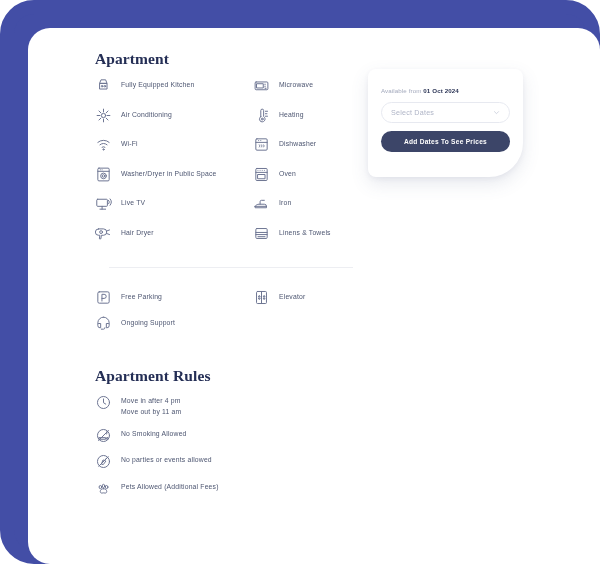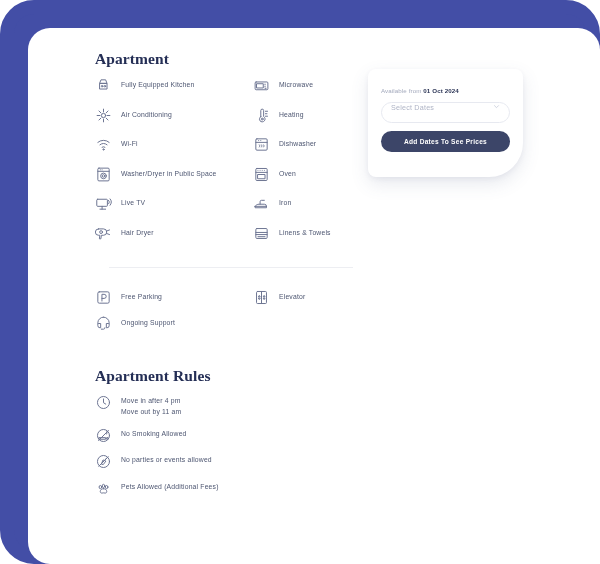--- a/index.html
+++ b/index.html
@@ -164,20 +164,21 @@
     position: absolute;
     left: 13px;
     top: 33px;
     width: 129px;
     height: 21px;
     box-sizing: border-box;
     border: 1px solid #E7E9F0;
     border-radius: 11px;
     background: #ffffff;
     display: flex;
+    align-items: center;
     padding: 0 9px;
     cursor: pointer;
   }
   .date-select .placeholder {
     font-size: 7.2px;
     color: #AFB4C6;
     letter-spacing: 0.2px;
     flex: 1 1 auto;
   }
   .chev {

